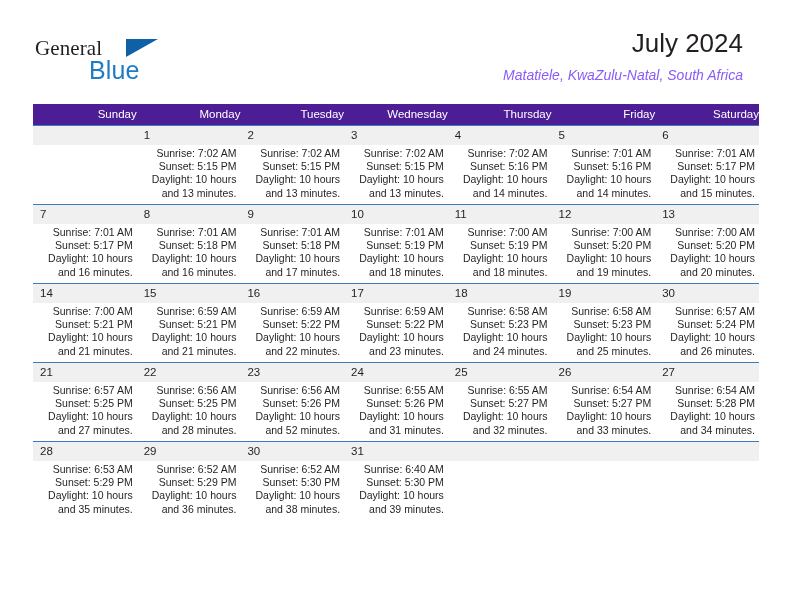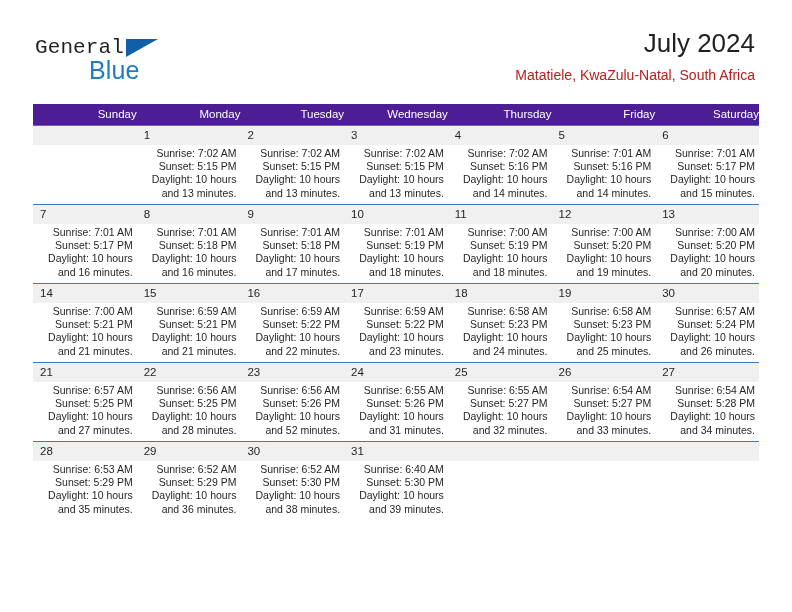--- a/index.html
+++ b/index.html
@@ -36,21 +36,21 @@
     width: 200px;
     height: 50px;
   }
   .logo-general {
     position: absolute;
     left: 2px;
     top: 0px;
     font-size: 21px;
     letter-spacing: 0.1px;
     color: #231f20;
-    font-family: Liberation Mono, monospace;
+    font-family: Liberation Serif, serif;
   }
   .logo-blue {
     position: absolute;
     left: 56px;
     top: 20px;
     font-size: 25px;
     letter-spacing: 0.1px;
     color: #1e7bc4;
     font-family: "Liberation Sans", sans-serif;
   }
@@ -59,36 +59,37 @@
     left: 93px;
     top: 3px;
     width: 0;
     height: 0;
     border-left: 32px solid #1060a8;
     border-bottom: 18px solid transparent;
   }
 
   .title-block {
     position: absolute;
-    right: 4px;
+    right: 16px;
     top: 0;
     text-align: right;
   }
   .cal-title {
     font-size: 26px;
     color: #231f20;
     line-height: 30px;
     white-space: nowrap;
   }
   .cal-subtitle {
     margin-top: 9px;
     font-size: 14px;
-    color: #b91c1c;
+    color: #8b5cf6;
     line-height: 16px;
     white-space: nowrap;
+    font-style: italic;
   }
 
   
   .calendar {
     position: absolute;
     left: 33px;
     top: 104px;
     width: 726px;
     border-collapse: collapse;
     table-layout: fixed;

